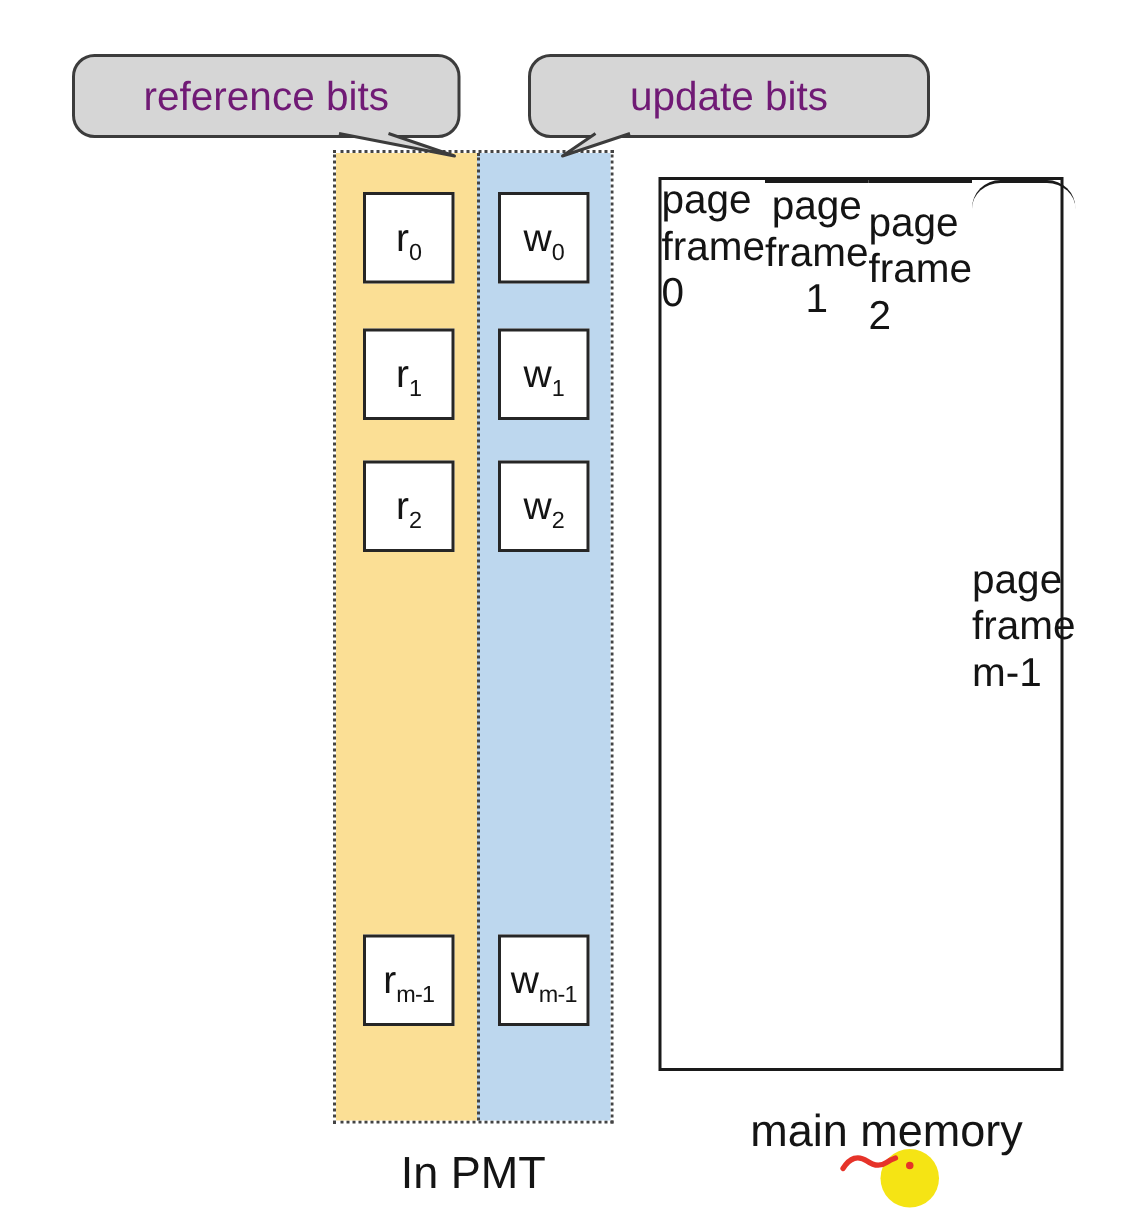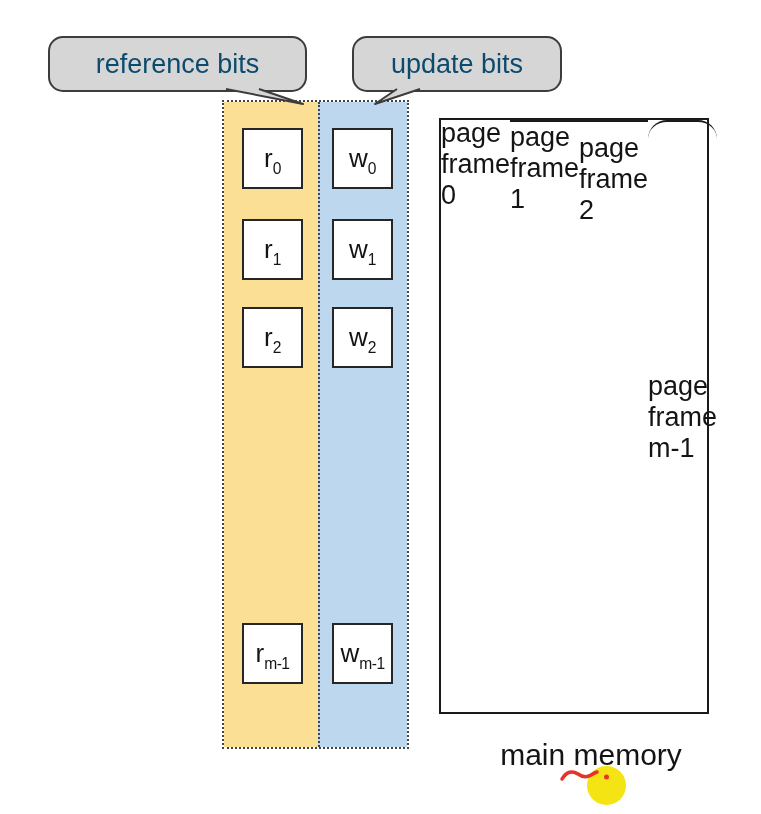--- a/index.html
+++ b/index.html
@@ -14,23 +14,23 @@
   }
   *{margin:0;padding:0;box-sizing:border-box;}
   html,body{width:761px;height:814px;background:#ffffff;
     font-family:"Liberation Sans", sans-serif;color:#111;overflow:hidden;}
   .stage{position:relative;width:761px;height:814px;background:#fff;}
 
   
   .callout{position:absolute;top:36px;height:56px;background:var(--callout-bg);
     border:2px solid var(--callout-border);border-radius:15px;
     display:flex;align-items:center;justify-content:center;
-    font-size:27px;color:#0c4a6e;z-index:4;}
+    font-size:27px;color:#701a75;z-index:4;}
   .callout.ref{left:48px;width:259px;}
-  .callout.upd{left:352px;width:210px;}
+  .callout.upd{left:352px;width:268px;}
 
   
   .pmt{position:absolute;left:222px;top:100px;width:187px;height:649px;
     border:2px dotted #444;z-index:1;}
   .pmt .col-ref{position:absolute;left:0;top:0;bottom:0;width:94px;
     background:var(--reference-column);}
   .pmt .col-upd{position:absolute;left:94px;top:0;bottom:0;right:0;
     background:var(--update-column);border-left:2px dotted #444;}
 
   .bitbox{position:absolute;width:61px;height:61px;background:#fff;
@@ -43,21 +43,21 @@
   .row-0{top:26px;} .row-1{top:117px;} .row-2{top:205px;} .row-3{top:521px;}
 
   
   .memory{position:absolute;left:439px;top:118px;width:270px;height:596px;
     border:2px solid var(--table-border);background:#fff;
     display:flex;flex-direction:row;z-index:1;}
   .mem-row{display:flex;align-items:center;justify-content:center;
     font-size:27px;color:#141414;}
   .mem-row + .mem-row{border-top:2px solid var(--table-border);}
   .mem-row:nth-child(1){height:88px;}
-  .mem-row:nth-child(2){height:94px;}
+  .mem-row:nth-child(2){height:94px;text-align:center;}
   .mem-row:nth-child(3){height:116px;}
   .mem-row:nth-child(4){height:222px;}
   .mem-row:nth-child(5){flex:1;border-radius:19px;}
 
   
   .caption{position:absolute;text-align:center;font-size:30px;color:#141414;z-index:2;}
   .cap-pmt{left:222px;width:187px;top:766px;}
   .cap-mem{left:446px;width:290px;top:738px;}
 
   
@@ -127,20 +127,21 @@
       <span>page frame 2</span>
     </div>
     <div class="mem-row">
       <span></span>
     </div>
     <div class="mem-row">
       <span>page frame m-1</span>
     </div>
   </div>
 
+  <div class="caption cap-pmt">In PMT</div>
   <div class="dot"></div>
   <div class="caption cap-mem">main memory</div>
 
   <svg class="overlay" width="761" height="814" viewBox="0 0 761 814">
     <path d="M226,89 L303,104 L259,89" fill="#D6D6D6" stroke="#3C3C3C" stroke-width="2" stroke-linejoin="round"></path>
     <path d="M420,89 L375,104 L397,89" fill="#D6D6D6" stroke="#3C3C3C" stroke-width="2" stroke-linejoin="round"></path>
     <path d="M562,779 Q569,768 578,774 Q585,779 591,775 Q594,773 597,772" fill="none" stroke="#E63329" stroke-width="3.5" stroke-linecap="round"></path>
     <circle cx="606.5" cy="777" r="2.5" fill="#E63329"></circle>
   </svg>
 

